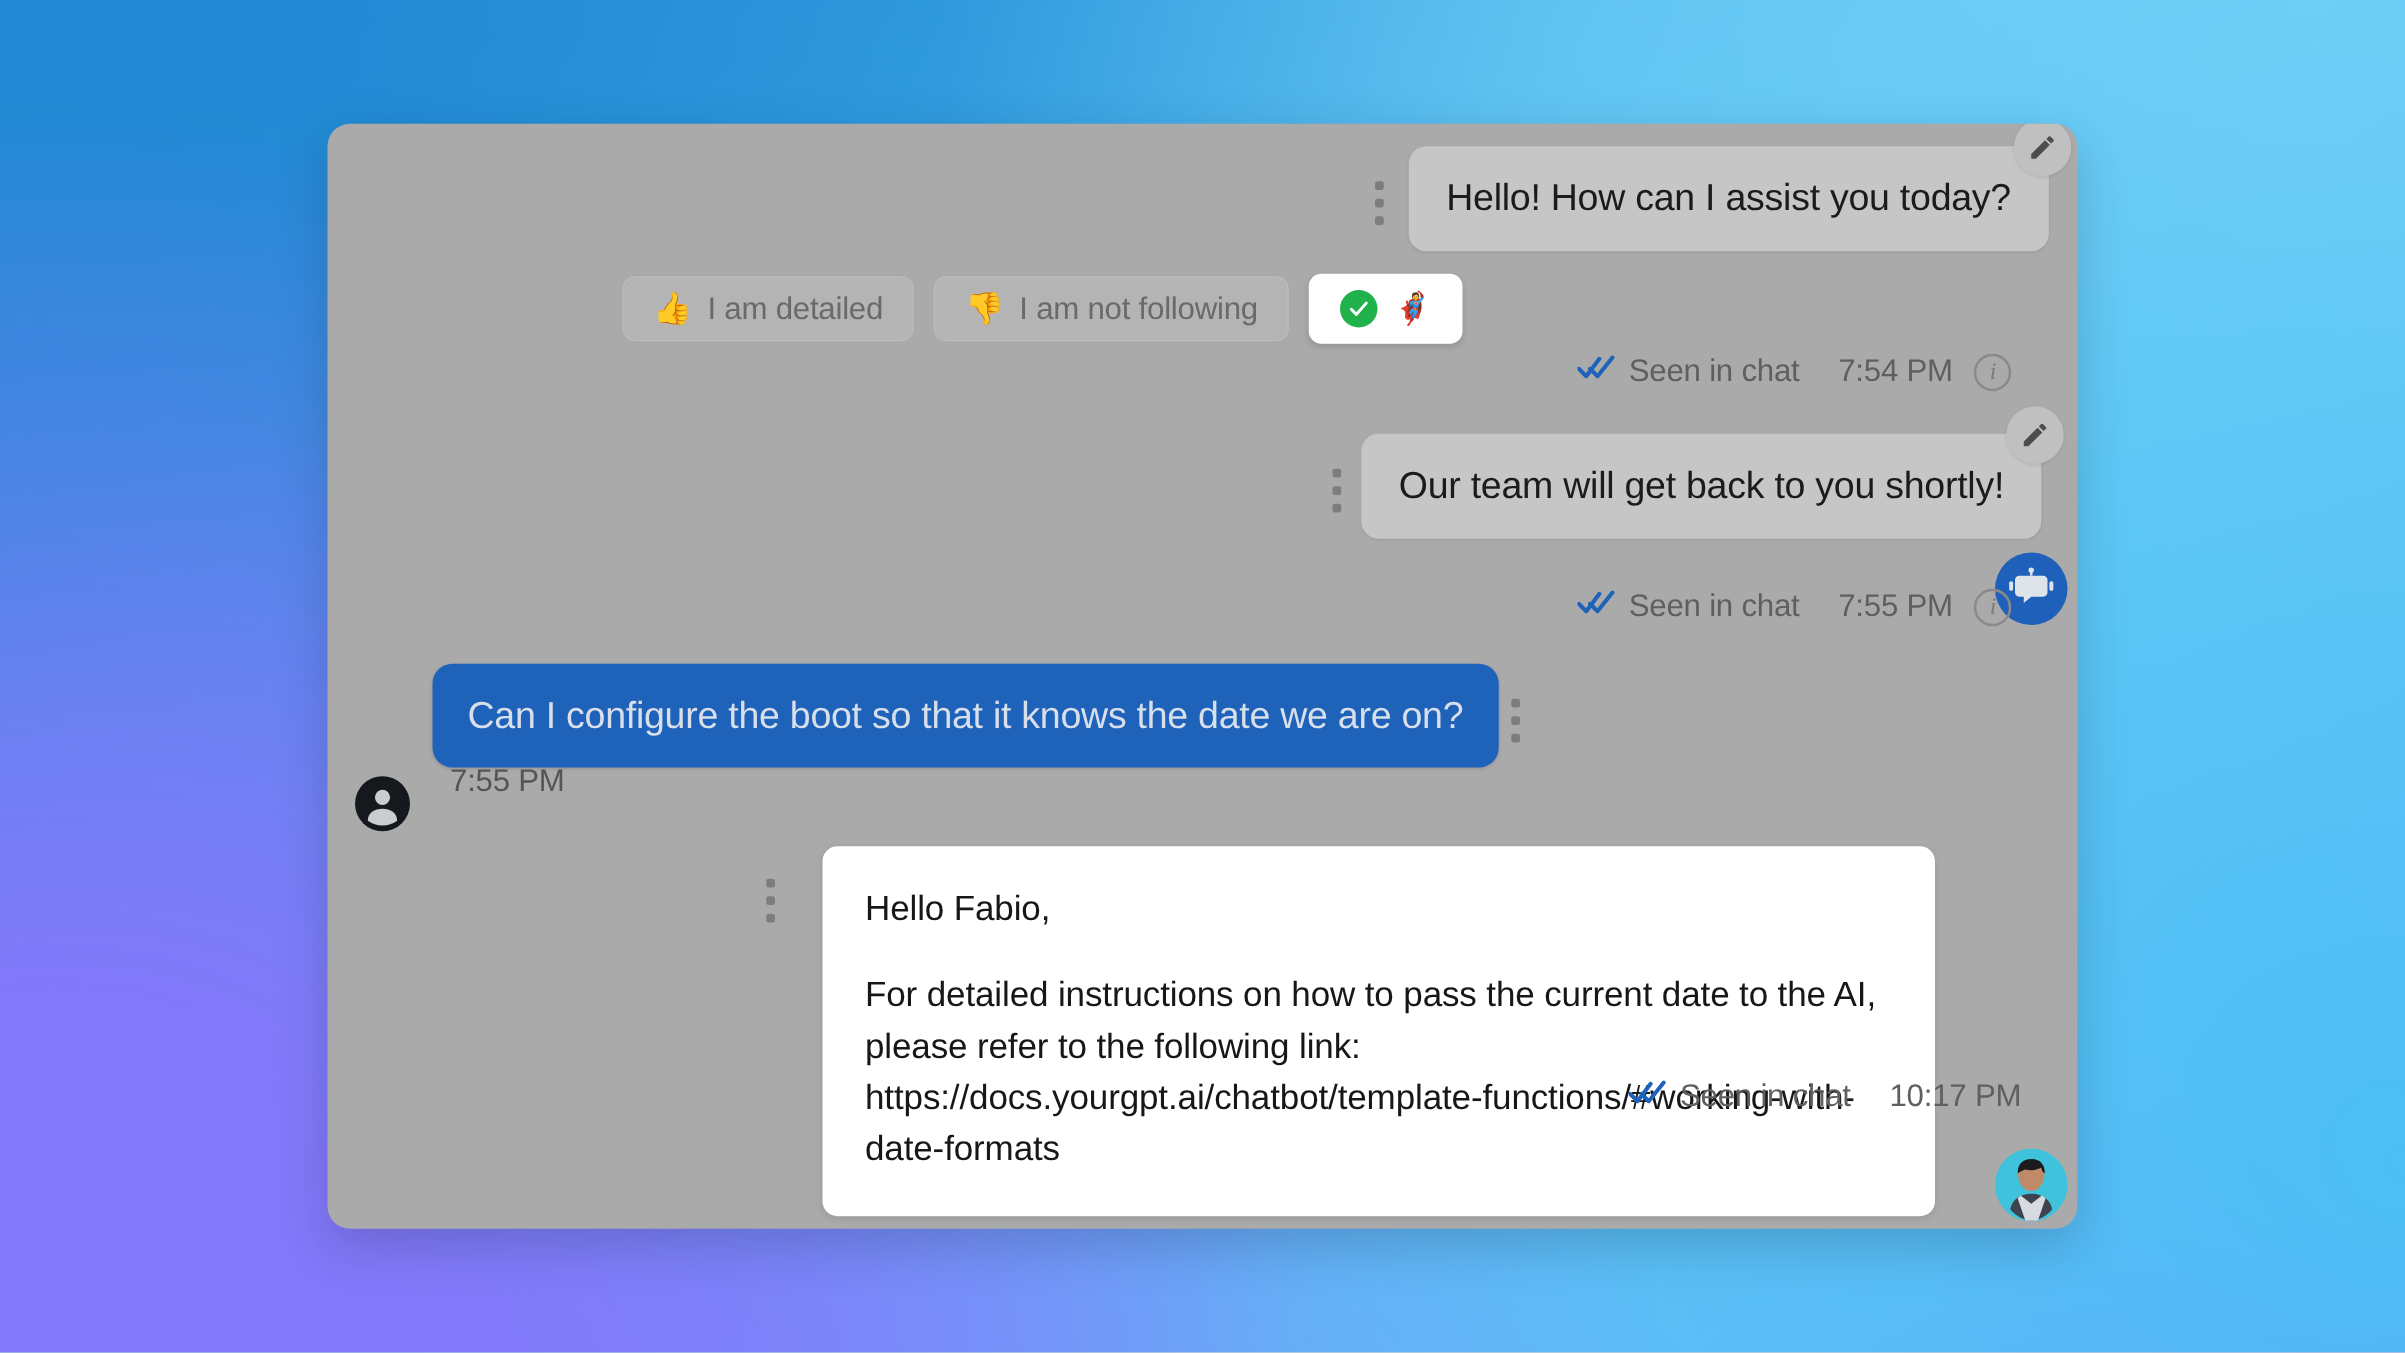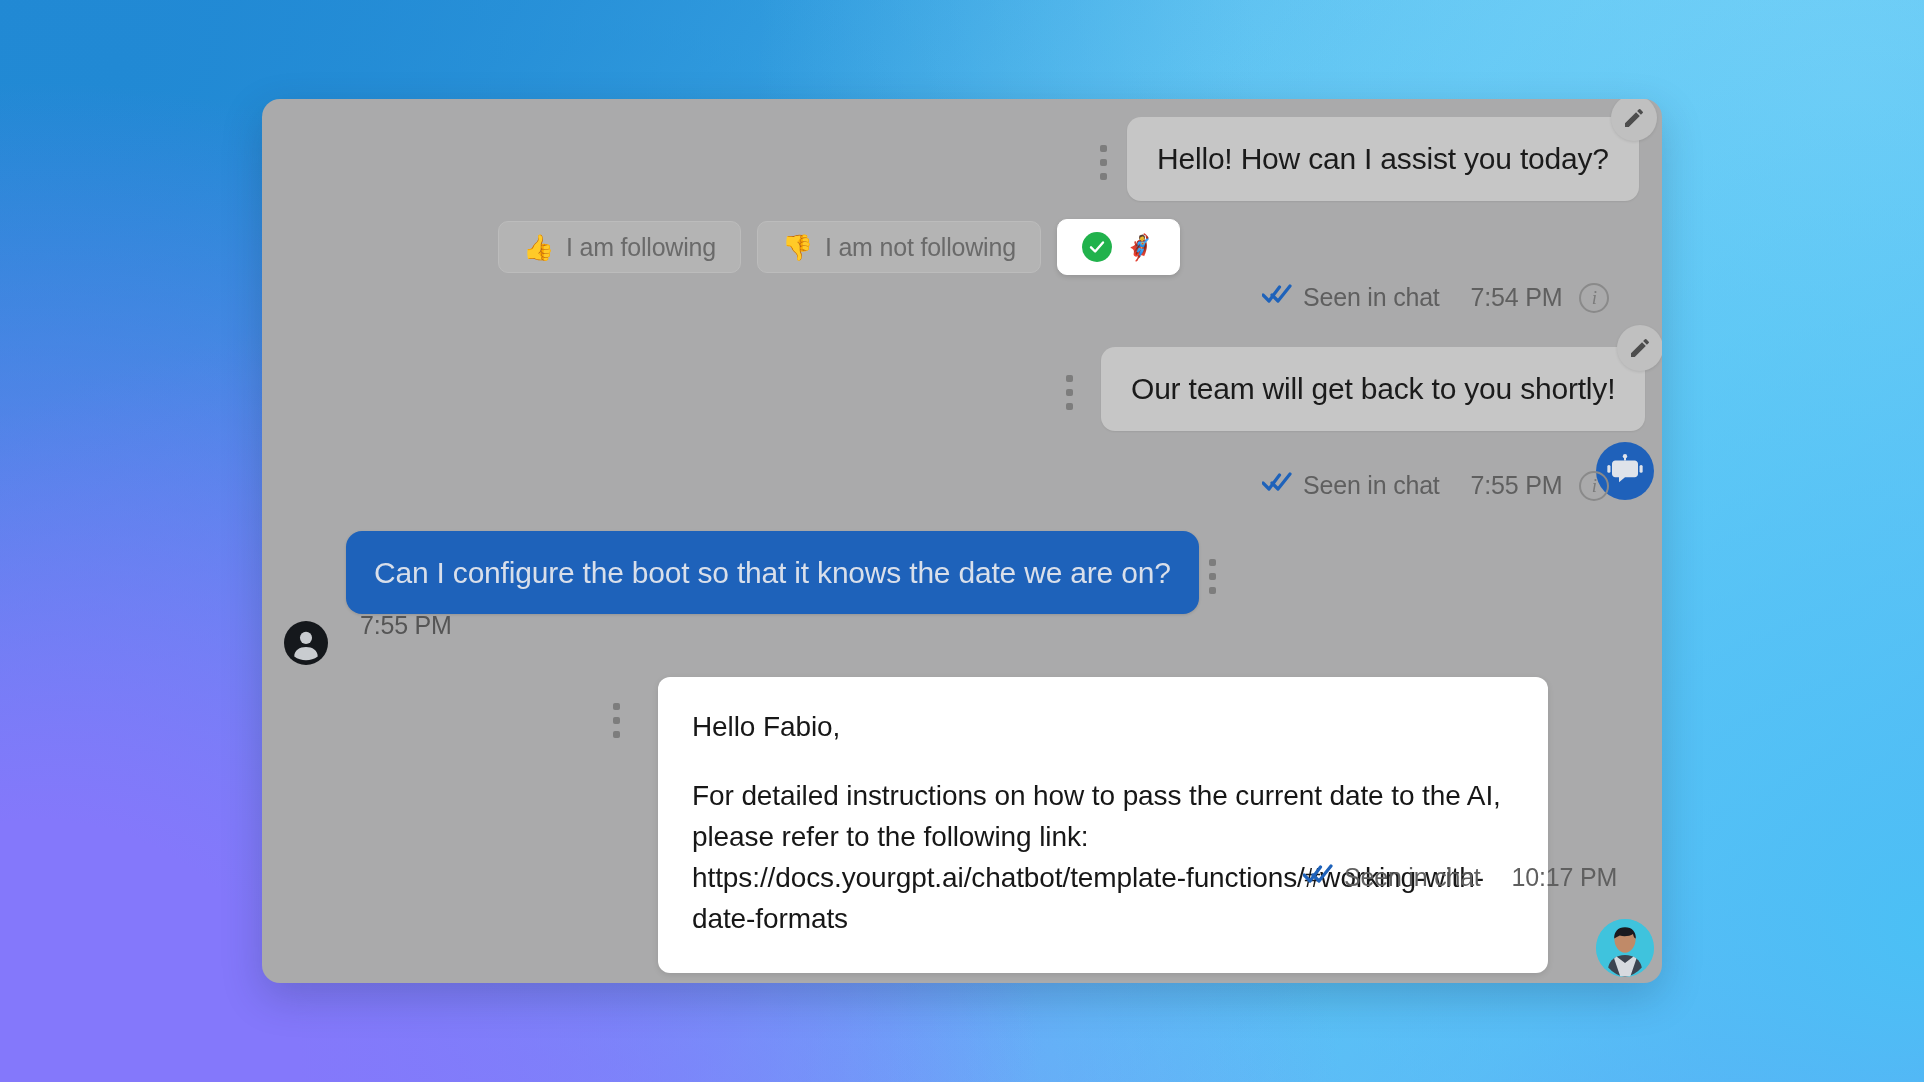--- a/index.html
+++ b/index.html
@@ -204,39 +204,39 @@
       </svg>
       <span>Seen in chat</span>
       <span class="seen-time">7:54 PM</span>
       <span class="info-icon">i</span>
     </div>
 
     <div class="quick-row" style="position:absolute; left:236px; top:120px;">
 
       <div class="qr-btn inactive">
         <span class="qr-emoji">👍</span>
-        <span>I am following</span>
+        <span>I am detailed</span>
       </div>
 
       <div class="qr-btn inactive">
         <span class="qr-emoji">👎</span>
         <span>I am not following</span>
       </div>
 
       <div class="qr-btn selected">
         <span class="check-badge">
           <svg viewBox="0 0 24 24">
             <path d="M4 12.5 L9.5 18 L20 6" stroke="#ffffff" stroke-width="3.2" fill="none" stroke-linecap="round" stroke-linejoin="round"></path>
           </svg>
         </span>
         <span class="qr-emoji">🦸</span>
       </div>
     </div>
 
-    <div class="msg-row" style="left:803px; top:248px; display:flex; align-items:flex-start; gap:28px;">
+    <div class="msg-row" style="left:803px; top:248px; display:flex; align-items:flex-start; gap:16px;">
       <div class="kebab" style="margin-top:28px;">
         <i></i>
           <i></i>
           <i></i>
       </div>
       <div style="position:relative;">
         <div class="bot-bubble">Our team will get back to you shortly!</div>
         <div class="edit-btn" style="position:absolute; right:-18px; top:-22px;">
           <svg viewBox="0 0 24 24" fill="#4d4d4d">
             <path d="M3 17.25V21h3.75L17.81 9.94l-3.75-3.75L3 17.25zM20.71 7.04a1 1 0 0 0 0-1.41l-2.34-2.34a1 1 0 0 0-1.41 0l-1.83 1.83 3.75 3.75 1.83-1.83z"></path>

